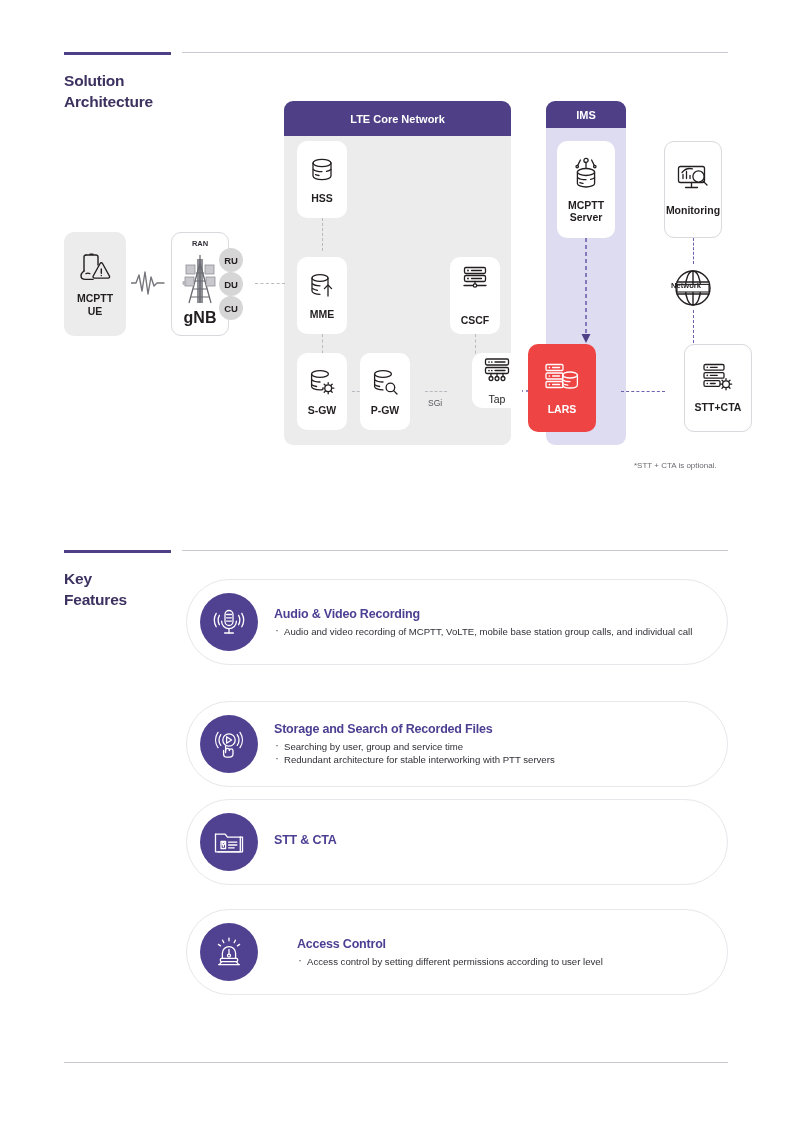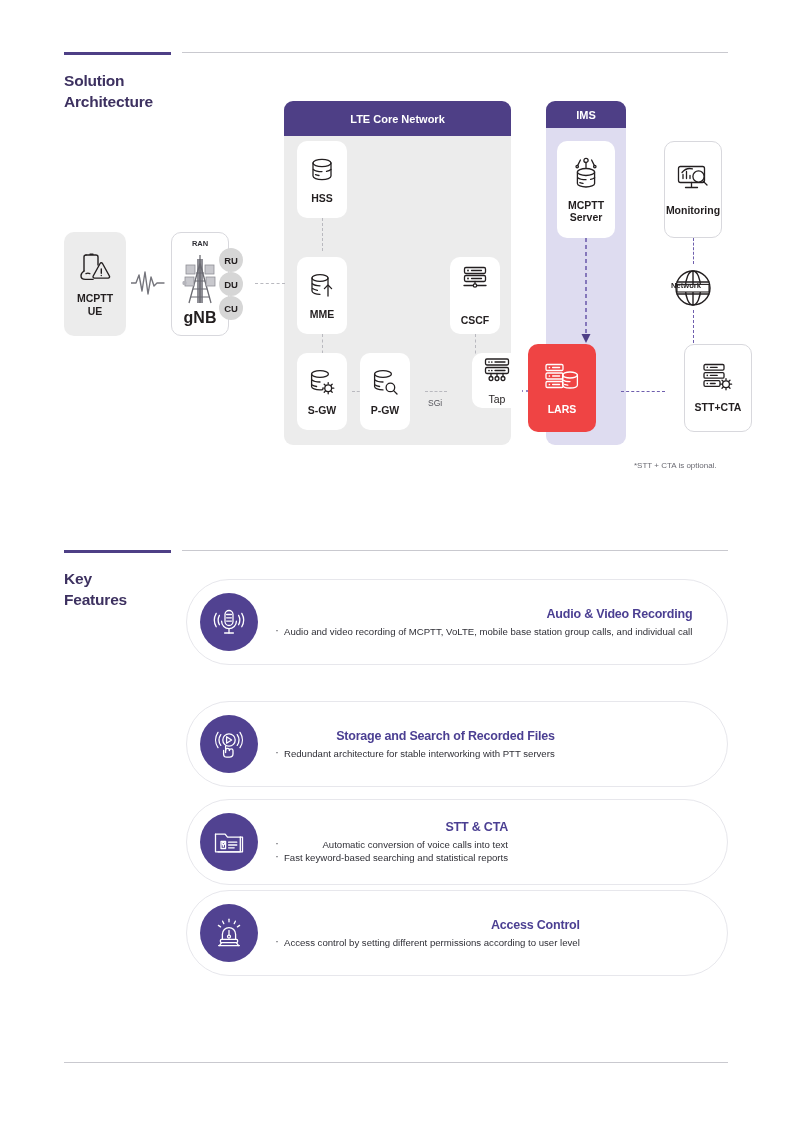--- a/index.html
+++ b/index.html
@@ -60,21 +60,21 @@
     display:flex; align-items:center; justify-content:center;
   }
 
   .mini-lbl{ position:absolute; font-size:8.5px; color:#57575e; }
   .foot-note{ position:absolute; font-size:8px; color:#6a6a72; }
 
   
   .fcard{
     position:absolute; left:186px; width:542px; height:86px;
     background:#ffffff; border:1px solid #e7e7ec; border-radius:43px;
-    display:flex; align-items:center;text-align:right;
+    display:flex; align-items:center;
   }
   .fcard .circ{
     width:58px; height:58px; border-radius:50%;
     background:#514291; margin-left:13px; flex:none;
     display:flex; align-items:center; justify-content:center;
   }
   .fcard .body{ margin-left:16px; }
   .fcard h3{
     margin:0 0 4px 0; font-size:12.5px; font-weight:bold; color:#4b3f92; letter-spacing:-0.2px;
   }
@@ -381,47 +381,44 @@
       <path d="M9.8 8.6a9.6 9.6 0 0 0 0 10.8M7 6.4a13.4 13.4 0 0 0 0 15.2"></path>
       <path d="M26.2 8.6a9.6 9.6 0 0 1 0 10.8M29 6.4a13.4 13.4 0 0 1 0 15.2"></path>
       <path d="M14.6 20v6.6"></path>
       <path d="M14.6 24.2c0-1 .9-1.8 1.9-1.8s1.9.8 1.9 1.8"></path>
       <path d="M18.4 24.6c0-1 .9-1.7 1.8-1.7s1.8.7 1.8 1.7v3.2c0 2-1.6 3.4-3.6 3.4h-2.6c-1.9 0-3.2-1.4-3.2-3.2v-3.6"></path>
     </svg>
   </div>
   <div class="body">
     <h3>Storage and Search of Recorded Files</h3>
     <ul>
+      <li>Searching by user, group and service time</li>
       <li>Redundant architecture for stable interworking with PTT servers</li>
     </ul>
   </div>
 </div>
 
 <div class="fcard" style="top:799px;">
   <div class="circ">
     <svg width="34" height="34" viewBox="0 0 34 34" fill="none" stroke="#ffffff" stroke-width="1.3" stroke-linecap="round" stroke-linejoin="round">
       <path d="M3.5 9.2h9.6l2.4 3h12.8"></path>
       <path d="M3.5 9.2v17.6h24.8V12.2"></path>
       <path d="M28.3 12.2h2.2v14.6H6"></path>
       <path d="M9 16.5h4.6v7H9z"></path>
       <circle cx="11.3" cy="18.6" r="1.2"></circle>
       <path d="M11.3 20v1.6"></path>
       <path d="M16.6 17.2h8.2M16.6 20h8.2M16.6 22.8h5.6"></path>
     </svg>
   </div>
   <div class="body">
     <h3>STT &amp; CTA</h3>
-    <ul>
-      <li>Automatic conversion of voice calls into text</li>
-      <li>Fast keyword-based searching and statistical reports</li>
-    </ul>
   </div>
 </div>
 
-<div class="fcard" style="top:890px;">
+<div class="fcard" style="top:909px;gap:23px;">
   <div class="circ">
     <svg width="34" height="34" viewBox="0 0 34 34" fill="none" stroke="#ffffff" stroke-width="1.3" stroke-linecap="round" stroke-linejoin="round">
       <path d="M17 3.2v2.6"></path>
       <path d="M10.6 5.2 11.8 7.6M23.4 5.2 22.2 7.6"></path>
       <path d="M6.4 9.4 8.6 10.9M27.6 9.4 25.4 10.9"></path>
       <path d="M10.4 23.4v-5.2a6.6 6.6 0 0 1 13.2 0v5.2"></path>
       <path d="M17 14.6v4.4"></path>
       <circle cx="17" cy="20.6" r="1.5"></circle>
       <rect x="8.4" y="23.4" width="17.2" height="3.2" rx="1"></rect>
       <path d="M6.6 29.6h20.8"></path>

